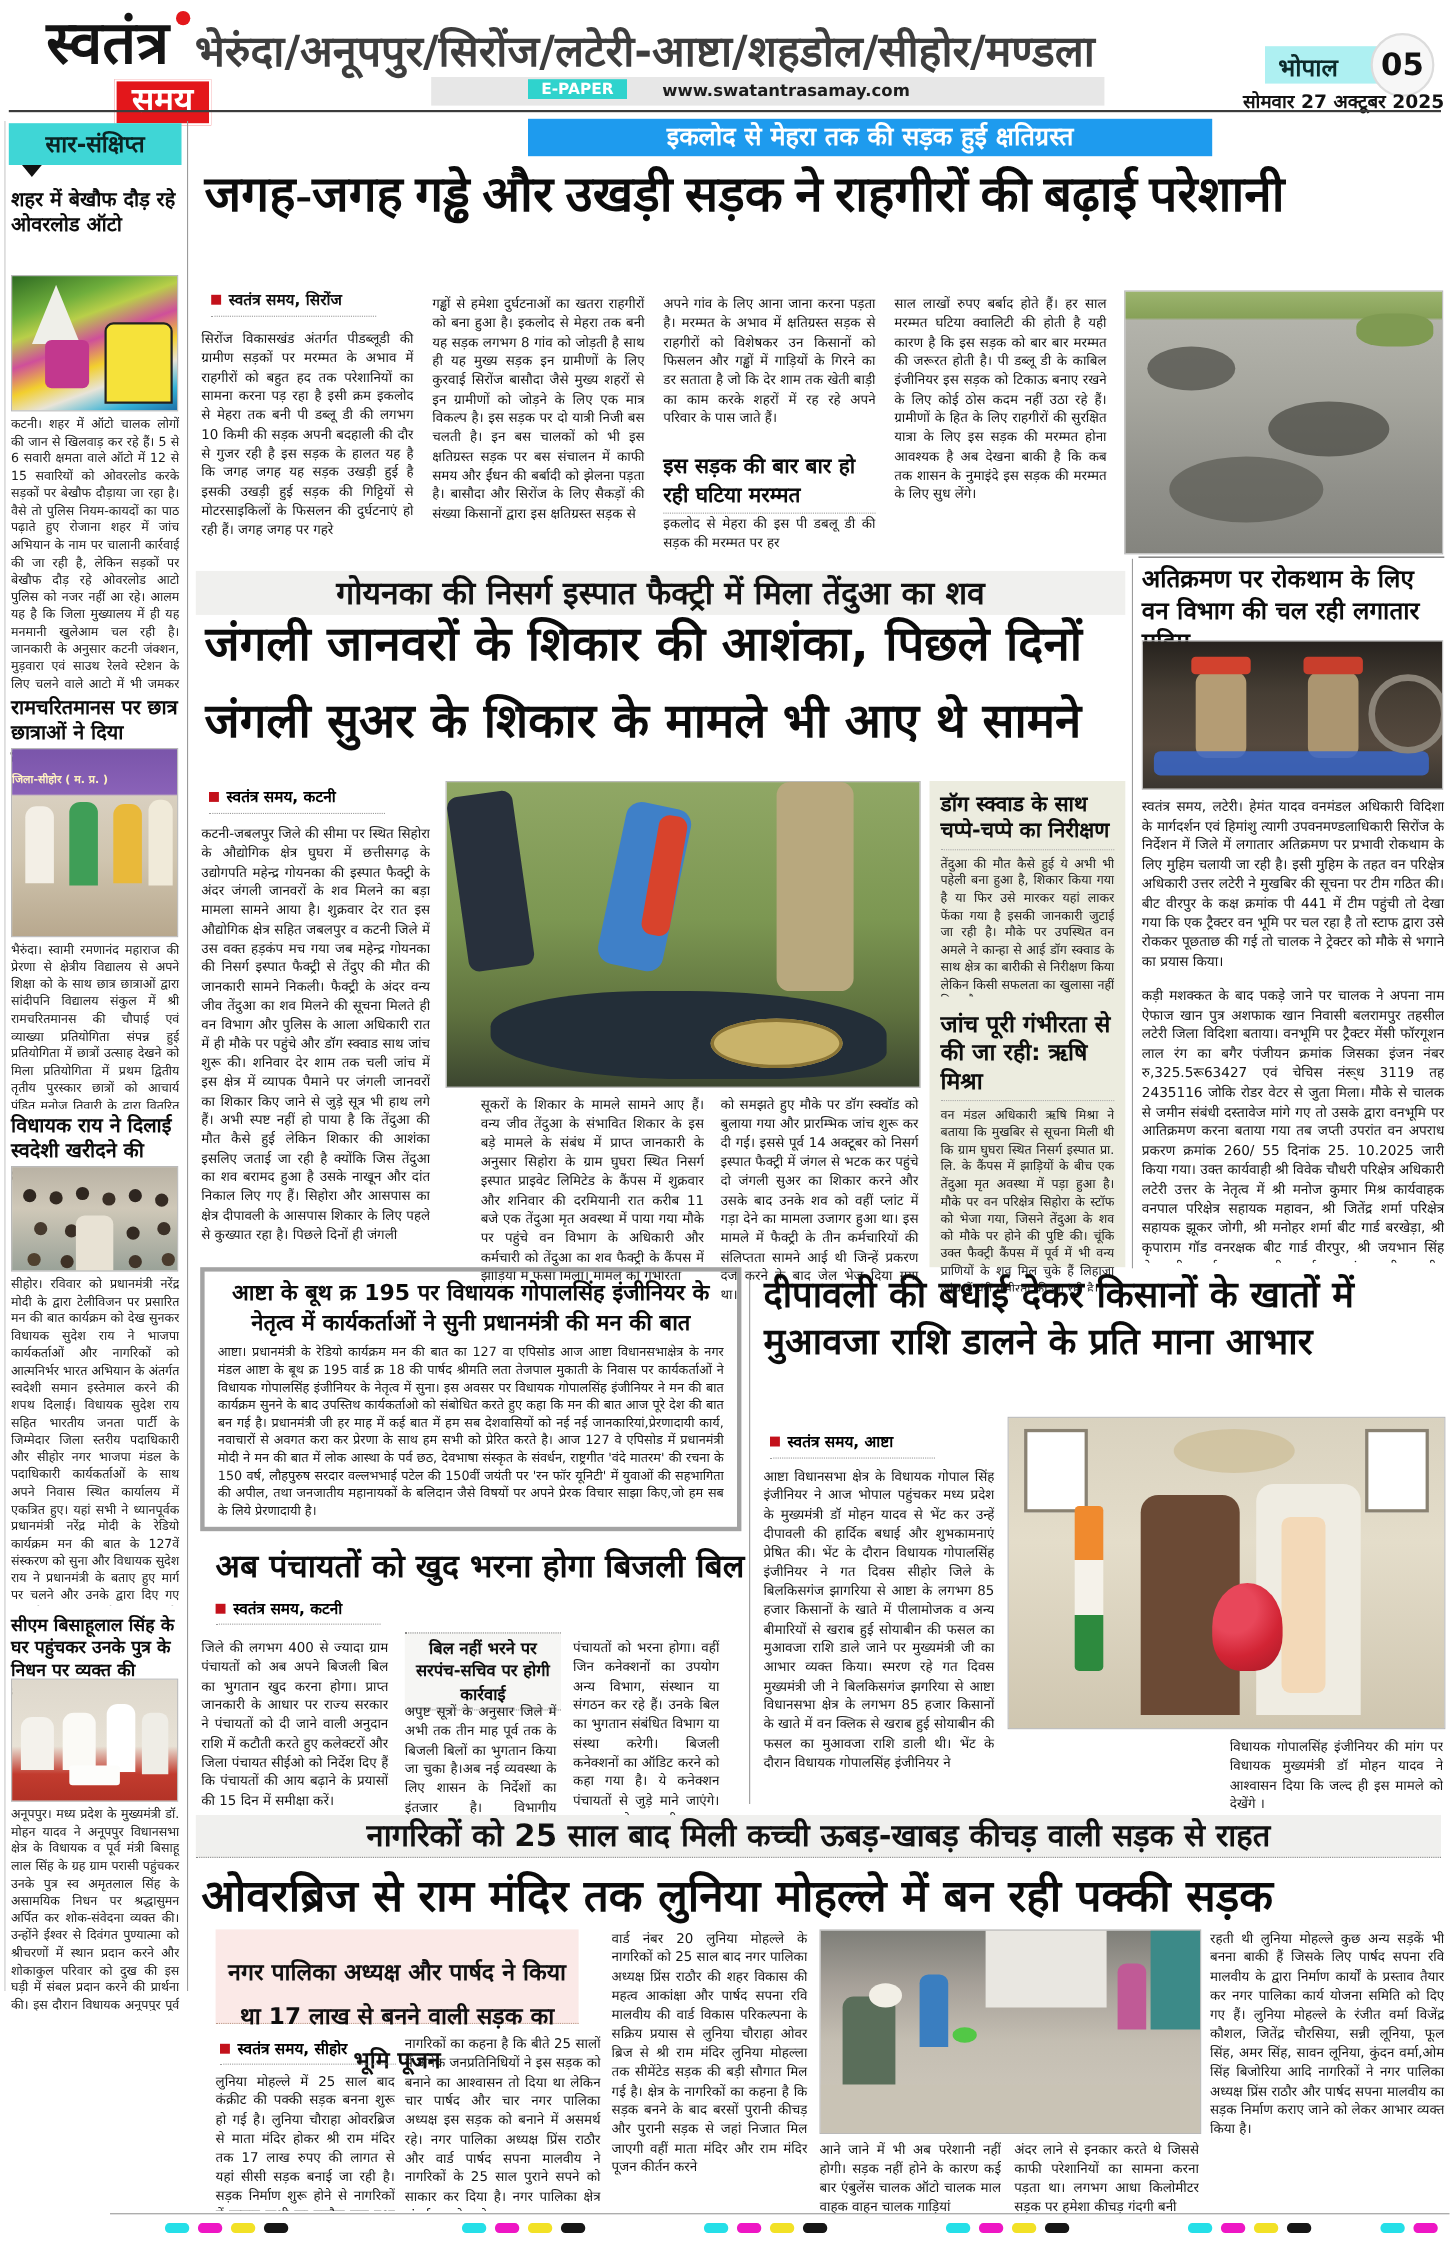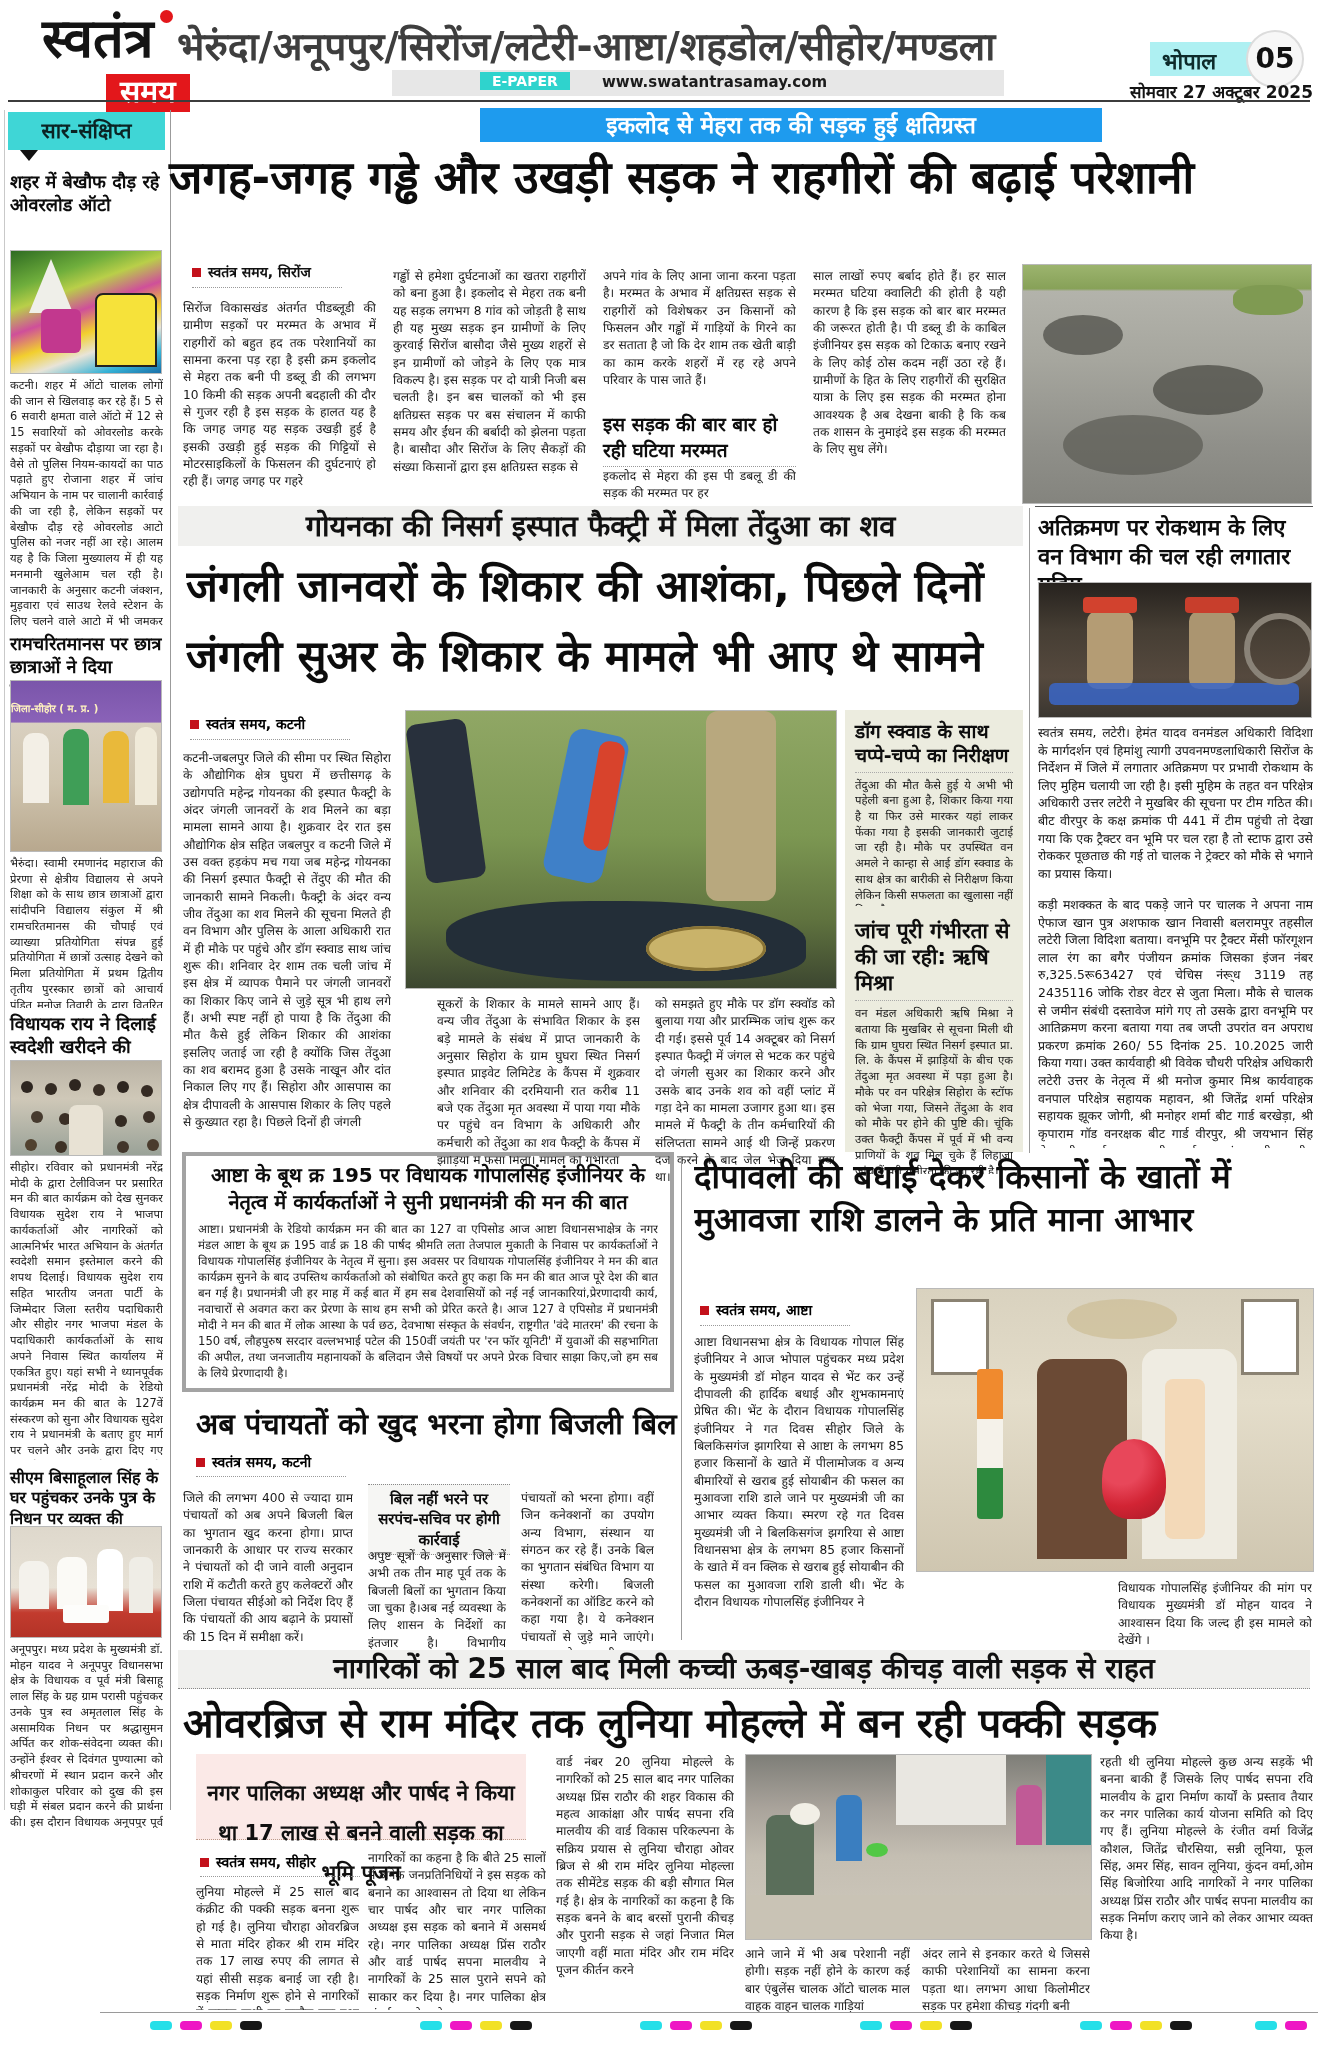--- a/index.html
+++ b/index.html
@@ -92,39 +92,39 @@
   <div class="photo" style="left:10px;top:1526px;width:150px;height:110px;background:linear-gradient(180deg,#ded8cc 0%,#e8e2d6 55%,#c23b2e 78%,#b33327 100%);">
     <div class="ph-shape" style="left:8px;top:34px;width:30px;height:48px;background:#f4f2ec;border-radius:10px 10px 0 0;"></div>
     <div class="ph-shape" style="left:46px;top:30px;width:30px;height:52px;background:#fbfaf6;border-radius:10px 10px 0 0;"></div>
     <div class="ph-shape" style="left:86px;top:22px;width:26px;height:62px;background:#ffffff;border-radius:10px 10px 0 0;"></div>
     <div class="ph-shape" style="left:118px;top:30px;width:24px;height:56px;background:#efede6;border-radius:8px 8px 0 0;"></div>
     <div class="ph-shape" style="left:52px;top:78px;width:46px;height:18px;background:#fdfdfb;border-radius:3px;"></div>
   </div>
   <div class="abs bodytext-sm" style="left:10px;top:1642px;width:153px;height:186px;">अनूपपुर। मध्य प्रदेश के मुख्यमंत्री डॉ. मोहन यादव ने अनूपपुर विधानसभा क्षेत्र के विधायक व पूर्व मंत्री बिसाहू लाल सिंह के ग्रह ग्राम परासी पहुंचकर उनके पुत्र स्व अमृतलाल सिंह के असामयिक निधन पर श्रद्धासुमन अर्पित कर शोक-संवेदना व्यक्त की। उन्होंने ईश्वर से दिवंगत पुण्यात्मा को श्रीचरणों में स्थान प्रदान करने और शोकाकुल परिवार को दुख की इस घड़ी में संबल प्रदान करने की प्रार्थना की। इस दौरान विधायक अनूपपुर पूर्व मंत्री श्री बिसाहूलाल सिंह व परिवार जन सहित मध्य प्रदेश शासन के कुटीर एवं ग्रामोद्योग राज्यमंत्री, रामलाल रौतेल, पूर्व विधायक सुदामा सिंह, पूर्व प्राधिकरण के पूर्व जनपद अध्यक्ष, नगर पालिका परिषद अध्यक्ष, उपाध्यक्ष नवेल पंचोली, जिला पंचायत की अध्यक्ष पर्वना कुमारी सहित अन्य गणमान्यजन उपस्थित थे।</div>
 
   <div class="abs kicker-blue" style="left:480px;top:108px;width:622px;height:34px;">इकलोद से मेहरा तक की सड़क हुई क्षतिग्रस्त</div>
-  <div class="abs headline-xl" style="left:169px;top:152px;width:1130px;">जगह-जगह गड्ढे और उखड़ी सड़क ने राहगीरों की बढ़ाई परेशानी</div>
+  <div class="abs headline-xl" style="left:186px;top:152px;width:1130px;font-family:Liberation Serif, serif;">जगह-जगह गड्ढे और उखड़ी सड़क ने राहगीरों की बढ़ाई परेशानी</div>
   <div class="abs" style="left:192px;top:262px;width:150px;">
     <span class="redsq"></span><span class="byline" style="border-bottom:none;">स्वतंत्र समय, सिरोंज</span>
     <div style="border-bottom:1px dotted #9a9a9a;margin-top:6px;"></div>
   </div>
   <div class="abs bodytext" style="left:183px;top:300px;width:193px;height:200px;">सिरोंज विकासखंड अंतर्गत पीडब्लूडी की ग्रामीण सड़कों पर मरम्मत के अभाव में राहगीरों को बहुत हद तक परेशानियों का सामना करना पड़ रहा है इसी क्रम इकलोद से मेहरा तक बनी पी डब्लू डी की लगभग 10 किमी की सड़क अपनी बदहाली की दौर से गुजर रही है इस सड़क के हालत यह है कि जगह जगह यह सड़क उखड़ी हुई है इसकी उखड़ी हुई सड़क की गिट्टियों से मोटरसाइकिलों के फिसलन की दुर्घटनाएं हो रही हैं। जगह जगह पर गहरे</div>
   <div class="abs bodytext" style="left:393px;top:268px;width:193px;height:232px;">गड्ढों से हमेशा दुर्घटनाओं का खतरा राहगीरों को बना हुआ है। इकलोद से मेहरा तक बनी यह सड़क लगभग 8 गांव को जोड़ती है साथ ही यह मुख्य सड़क इन ग्रामीणों के लिए कुरवाई सिरोंज बासौदा जैसे मुख्य शहरों से इन ग्रामीणों को जोड़ने के लिए एक मात्र विकल्प है। इस सड़क पर दो यात्री निजी बस चलती है। इन बस चालकों को भी इस क्षतिग्रस्त सड़क पर बस संचालन में काफी समय और ईंधन की बर्बादी को झेलना पड़ता है। बासौदा और सिरोंज के लिए सैकड़ों की संख्या किसानों द्वारा इस क्षतिग्रस्त सड़क से</div>
   <div class="abs bodytext" style="left:603px;top:268px;width:193px;height:140px;">अपने गांव के लिए आना जाना करना पड़ता है। मरम्मत के अभाव में क्षतिग्रस्त सड़क से राहगीरों को विशेषकर उन किसानों को फिसलन और गड्ढों में गाड़ियों के गिरने का डर सताता है जो कि देर शाम तक खेती बाड़ी का काम करके शहरों में रह रहे अपने परिवार के पास जाते हैं।</div>
   <div class="abs" style="left:603px;top:412px;width:193px;font-size:19px;font-weight:bold;color:#0d0d0d;line-height:1.35;border-bottom:1px dotted #999;padding-bottom:3px;">इस सड़क की बार बार हो रही घटिया मरम्मत</div>
   <div class="abs bodytext" style="left:603px;top:468px;width:193px;height:34px;">इकलोद से मेहरा की इस पी डबलू डी की सड़क की मरम्मत पर हर</div>
   <div class="abs bodytext" style="left:813px;top:268px;width:193px;height:232px;">साल लाखों रुपए बर्बाद होते हैं। हर साल मरम्मत घटिया क्वालिटी की होती है यही कारण है कि इस सड़क को बार बार मरम्मत की जरूरत होती है। पी डब्लू डी के काबिल इंजीनियर इस सड़क को टिकाऊ बनाए रखने के लिए कोई ठोस कदम नहीं उठा रहे हैं। ग्रामीणों के हित के लिए राहगीरों की सुरक्षित यात्रा के लिए इस सड़क की मरम्मत होना आवश्यक है अब देखना बाकी है कि कब तक शासन के नुमाइंदे इस सड़क की मरम्मत के लिए सुध लेंगे।</div>
   <div class="photo" style="left:1022px;top:264px;width:288px;height:238px;background:linear-gradient(180deg,#9cb46e 0%,#87a158 10%,#b3b3ab 11%,#a6a69e 40%,#90908a 75%,#84847e 100%);">
     <div class="ph-shape" style="left:20px;top:50px;width:80px;height:40px;background:#55554f;border-radius:50%;opacity:.8;"></div>
     <div class="ph-shape" style="left:130px;top:100px;width:110px;height:50px;background:#4c4c46;border-radius:50%;opacity:.75;"></div>
     <div class="ph-shape" style="left:40px;top:150px;width:140px;height:60px;background:#5a5a52;border-radius:50%;opacity:.7;"></div>
     <div class="ph-shape" style="left:210px;top:20px;width:70px;height:30px;background:#7f9a52;border-radius:40%;"></div>
   </div>
 
-  <div class="abs strip-gray" style="left:178px;top:506px;width:845px;height:40px;">गोयनका की निसर्ग इस्पात फैक्ट्री में मिला  तेंदुआ का शव</div>
+  <div class="abs strip-gray" style="left:178px;top:519px;width:845px;height:40px;">गोयनका की निसर्ग इस्पात फैक्ट्री में मिला  तेंदुआ का शव</div>
   <div class="abs headline-leopard" style="left:186px;top:552px;width:838px;height:150px;overflow:hidden;">जंगली जानवरों के शिकार की आशंका, पिछले दिनों जंगली सुअर के शिकार के मामले भी आए थे सामने</div>
   <div class="abs" style="left:190px;top:714px;width:160px;">
     <span class="redsq"></span><span style="font-weight:bold;font-size:14px;">स्वतंत्र समय, कटनी</span>
     <div style="border-bottom:1px dotted #9a9a9a;margin-top:6px;"></div>
   </div>
   <div class="abs bodytext" style="left:183px;top:750px;width:208px;height:436px;">कटनी-जबलपुर जिले की सीमा पर स्थित सिहोरा के औद्योगिक क्षेत्र घुघरा में छत्तीसगढ़ के उद्योगपति महेन्द्र गोयनका की इस्पात फैक्ट्री के अंदर जंगली जानवरों के शव मिलने का बड़ा मामला सामने आया है। शुक्रवार देर रात इस औद्योगिक क्षेत्र सहित जबलपुर व कटनी जिले में उस वक्त हड़कंप मच गया जब महेन्द्र गोयनका की निसर्ग इस्पात फैक्ट्री से तेंदुए की मौत की जानकारी सामने निकली। फैक्ट्री के अंदर वन्य जीव तेंदुआ का शव मिलने की सूचना मिलते ही वन विभाग और पुलिस के आला अधिकारी रात में ही मौके पर पहुंचे और डॉग स्क्वाड साथ जांच शुरू की। शनिवार देर शाम तक चली जांच में इस क्षेत्र में व्यापक पैमाने पर जंगली जानवरों का शिकार किए जाने से जुड़े सूत्र भी हाथ लगे हैं। अभी स्पष्ट नहीं हो पाया है कि तेंदुआ की मौत कैसे हुई लेकिन शिकार की आशंका इसलिए जताई जा रही है क्योंकि जिस तेंदुआ का शव बरामद हुआ है उसके नाखून और दांत निकाल लिए गए हैं। सिहोरा और आसपास का क्षेत्र दीपावली के आसपास शिकार के लिए पहले से कुख्यात रहा है। पिछले दिनों ही जंगली</div>
   <div class="photo" style="left:405px;top:710px;width:430px;height:277px;background:linear-gradient(180deg,#90a765 0%,#7c9752 45%,#60733f 75%,#3c4630 100%);">
     <div class="ph-shape" style="left:150px;top:20px;width:60px;height:150px;background:#3f80c8;border-radius:14px;transform:rotate(12deg);"></div>
     <div class="ph-shape" style="left:185px;top:30px;width:26px;height:110px;background:#d8432c;border-radius:10px;transform:rotate(10deg);"></div>
     <div class="ph-shape" style="left:300px;top:0;width:70px;height:190px;background:#b8a87e;border-radius:12px;"></div>

